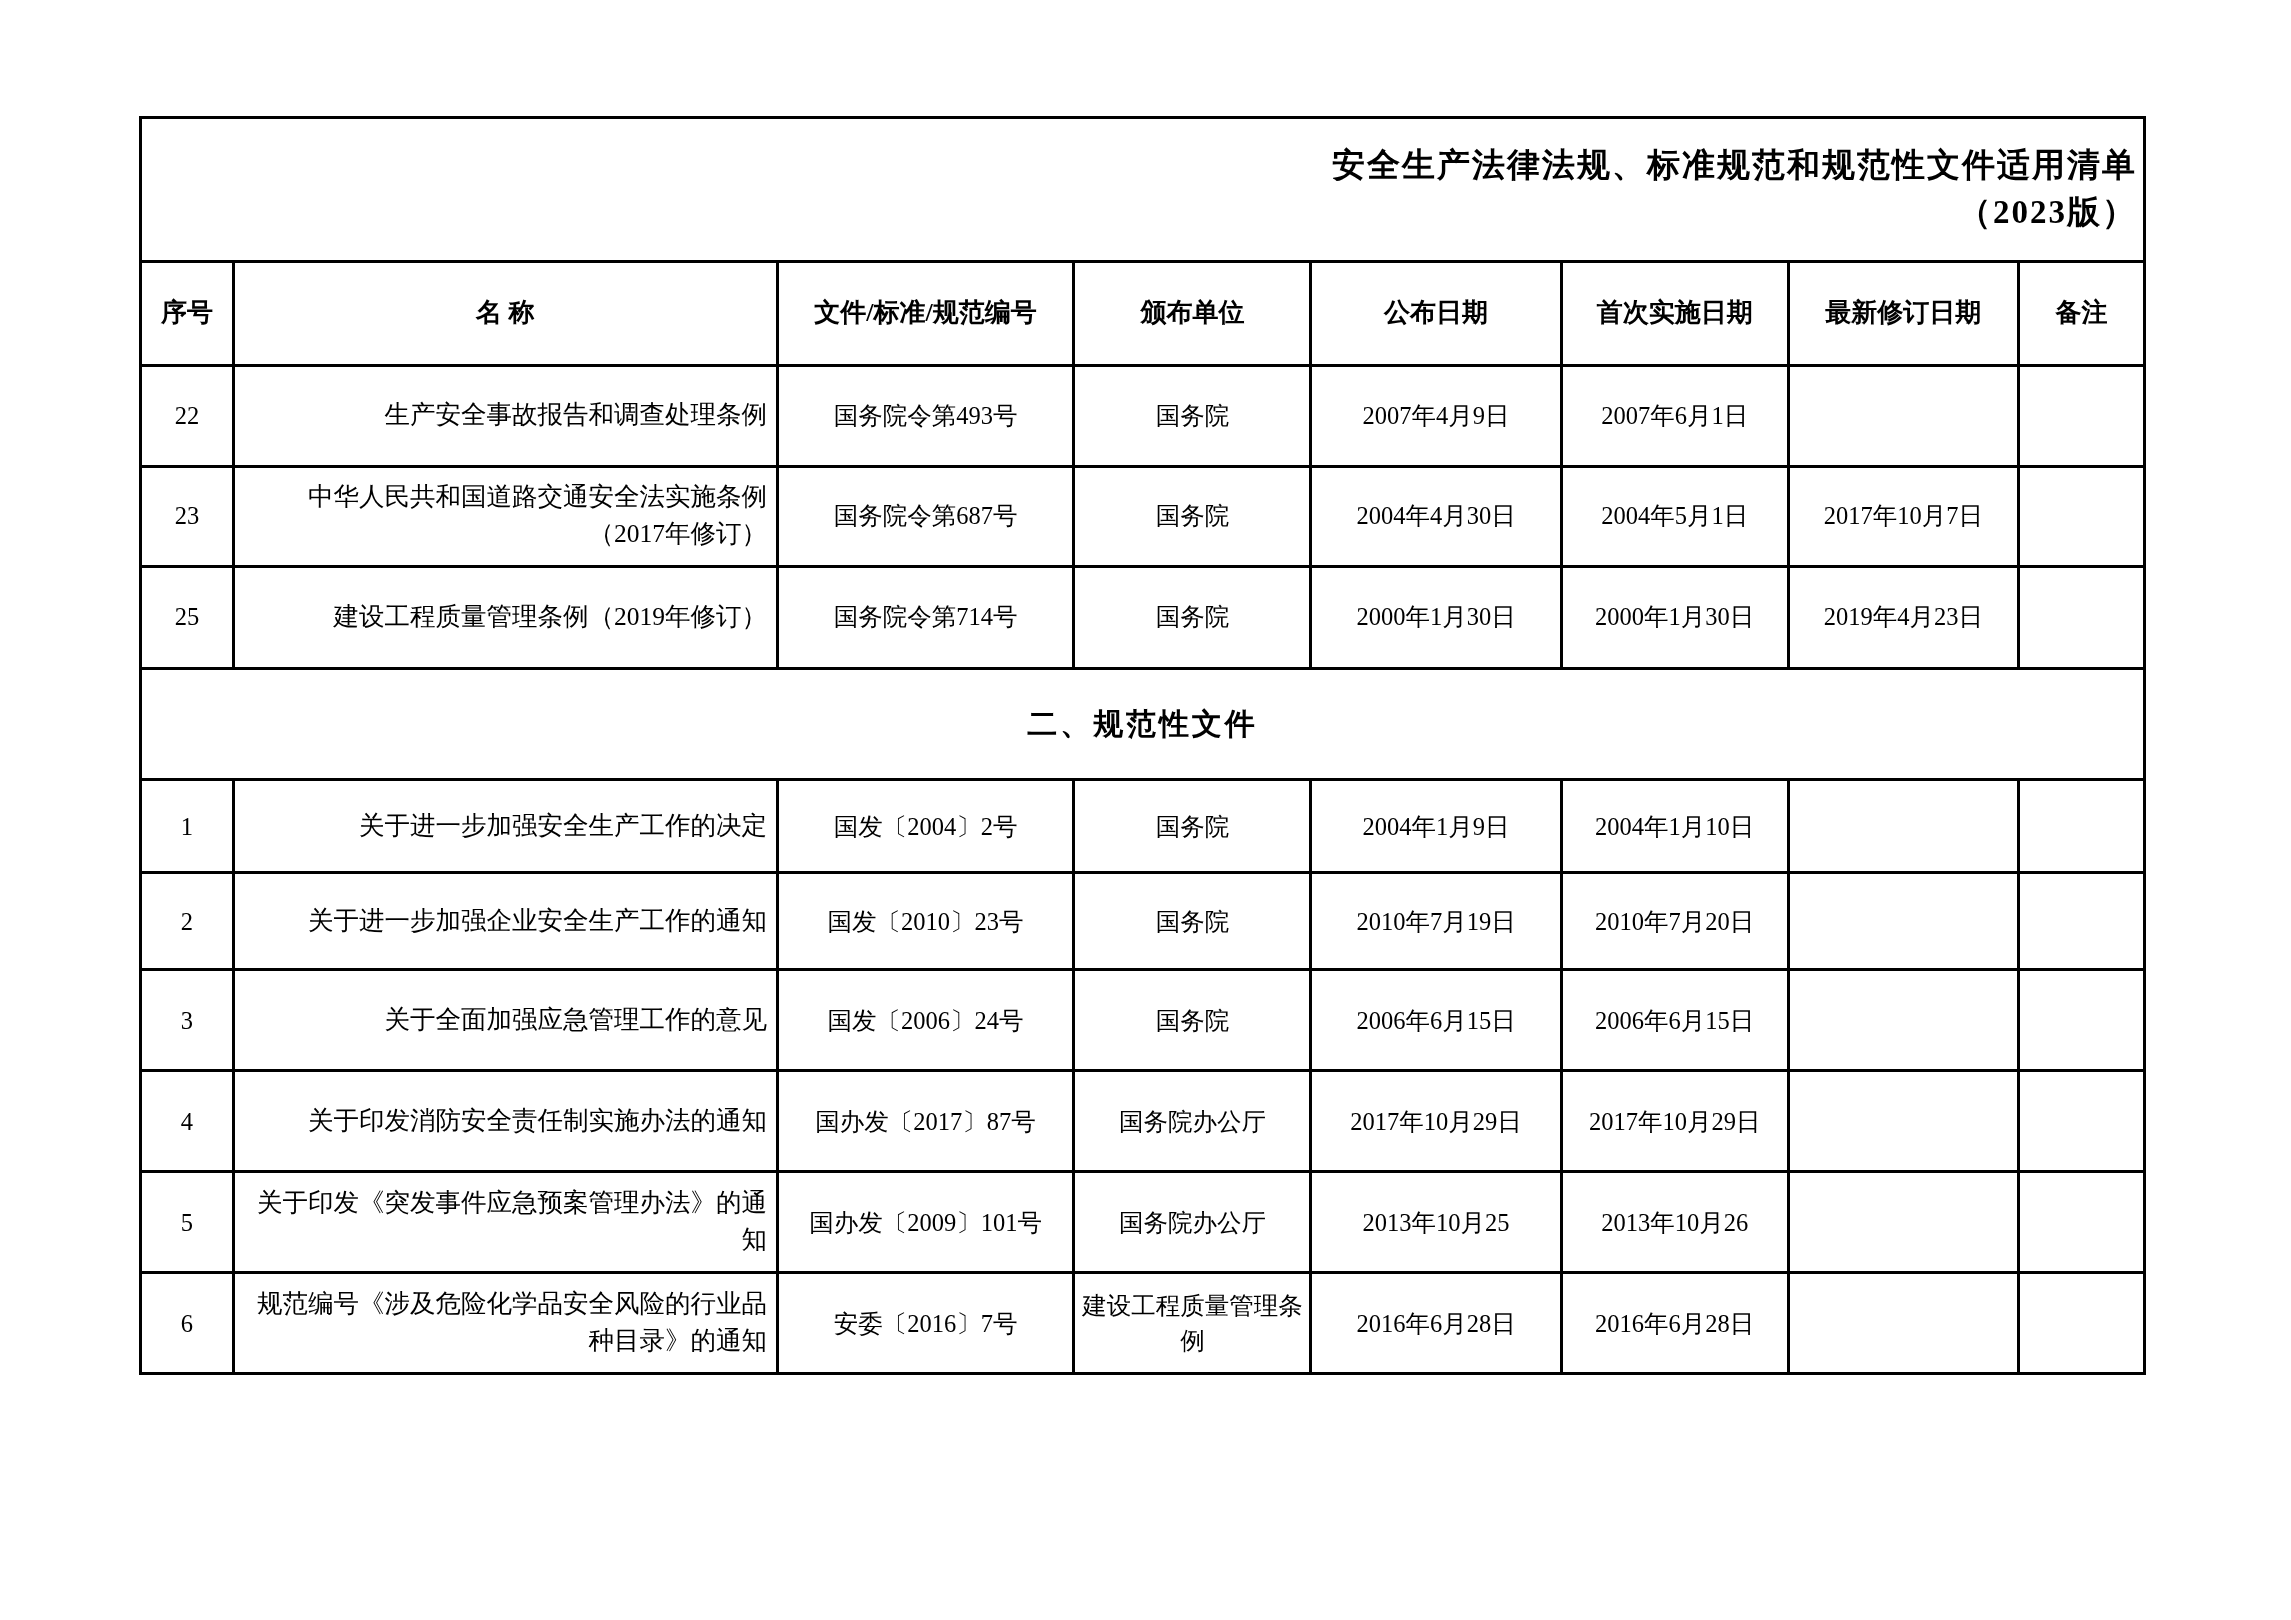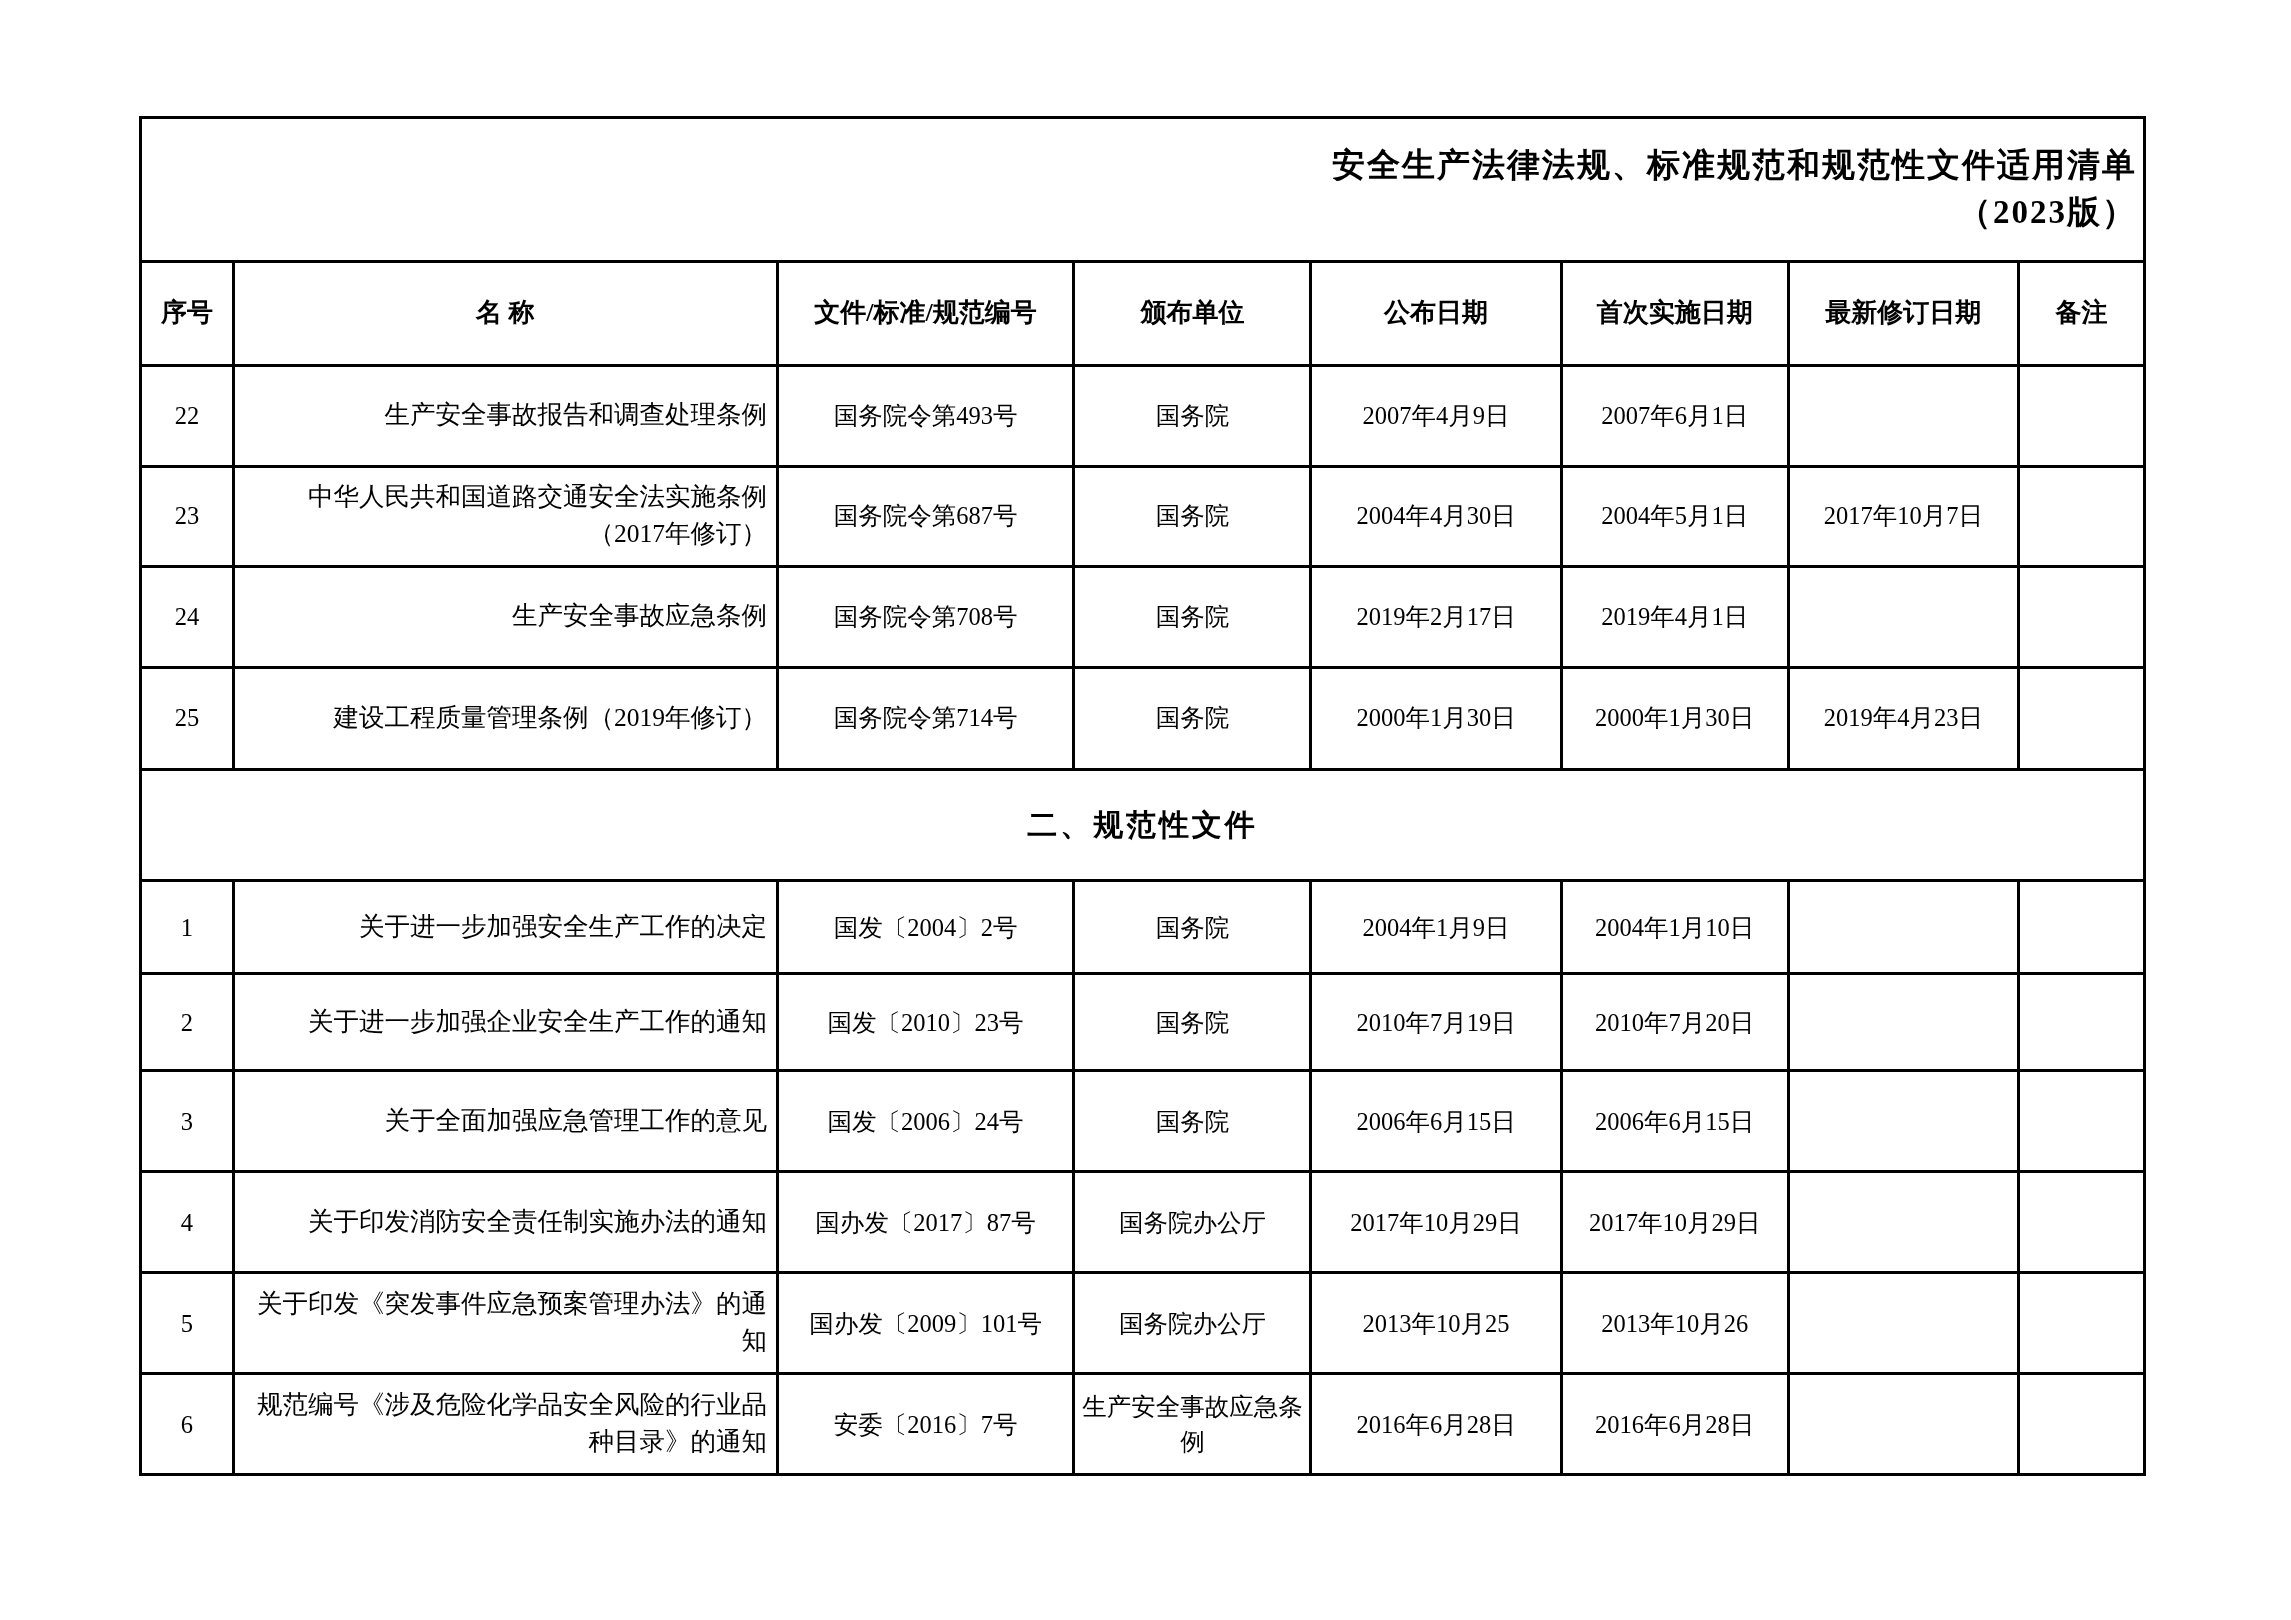--- a/index.html
+++ b/index.html
@@ -110,30 +110,20 @@
   <tr class="row-h23">
     <td>23</td>
     <td class="name-cell">中华人民共和国道路交通安全法实施条例（2017年修订）</td>
     <td>国务院令第687号</td>
     <td>国务院</td>
     <td>2004年4月30日</td>
     <td>2004年5月1日</td>
     <td>2017年10月7日</td>
     <td></td>
   </tr>
-  <tr class="row-h">
-    <td>24</td>
-    <td class="name-cell">生产安全事故应急条例</td>
-    <td>国务院令第708号</td>
-    <td>国务院</td>
-    <td>2019年2月17日</td>
-    <td>2019年4月1日</td>
-    <td></td>
-    <td></td>
-  </tr>
   <tr class="row-h25">
     <td>25</td>
     <td class="name-cell">建设工程质量管理条例（2019年修订）</td>
     <td>国务院令第714号</td>
     <td>国务院</td>
     <td>2000年1月30日</td>
     <td>2000年1月30日</td>
     <td>2019年4月23日</td>
     <td></td>
   </tr>
@@ -189,21 +179,21 @@
     <td>国务院办公厅</td>
     <td>2013年10月25</td>
     <td>2013年10月26</td>
     <td></td>
     <td></td>
   </tr>
   <tr class="row-h">
     <td>6</td>
     <td class="name-cell">规范编号《涉及危险化学品安全风险的行业品种目录》的通知</td>
     <td>安委〔2016〕7号</td>
-    <td>生产安全事故应急条例</td>
+    <td>建设工程质量管理条例</td>
     <td>2016年6月28日</td>
     <td>2016年6月28日</td>
     <td></td>
     <td></td>
   </tr>
 </tbody>
   </table>
 
 
 </body></html>

